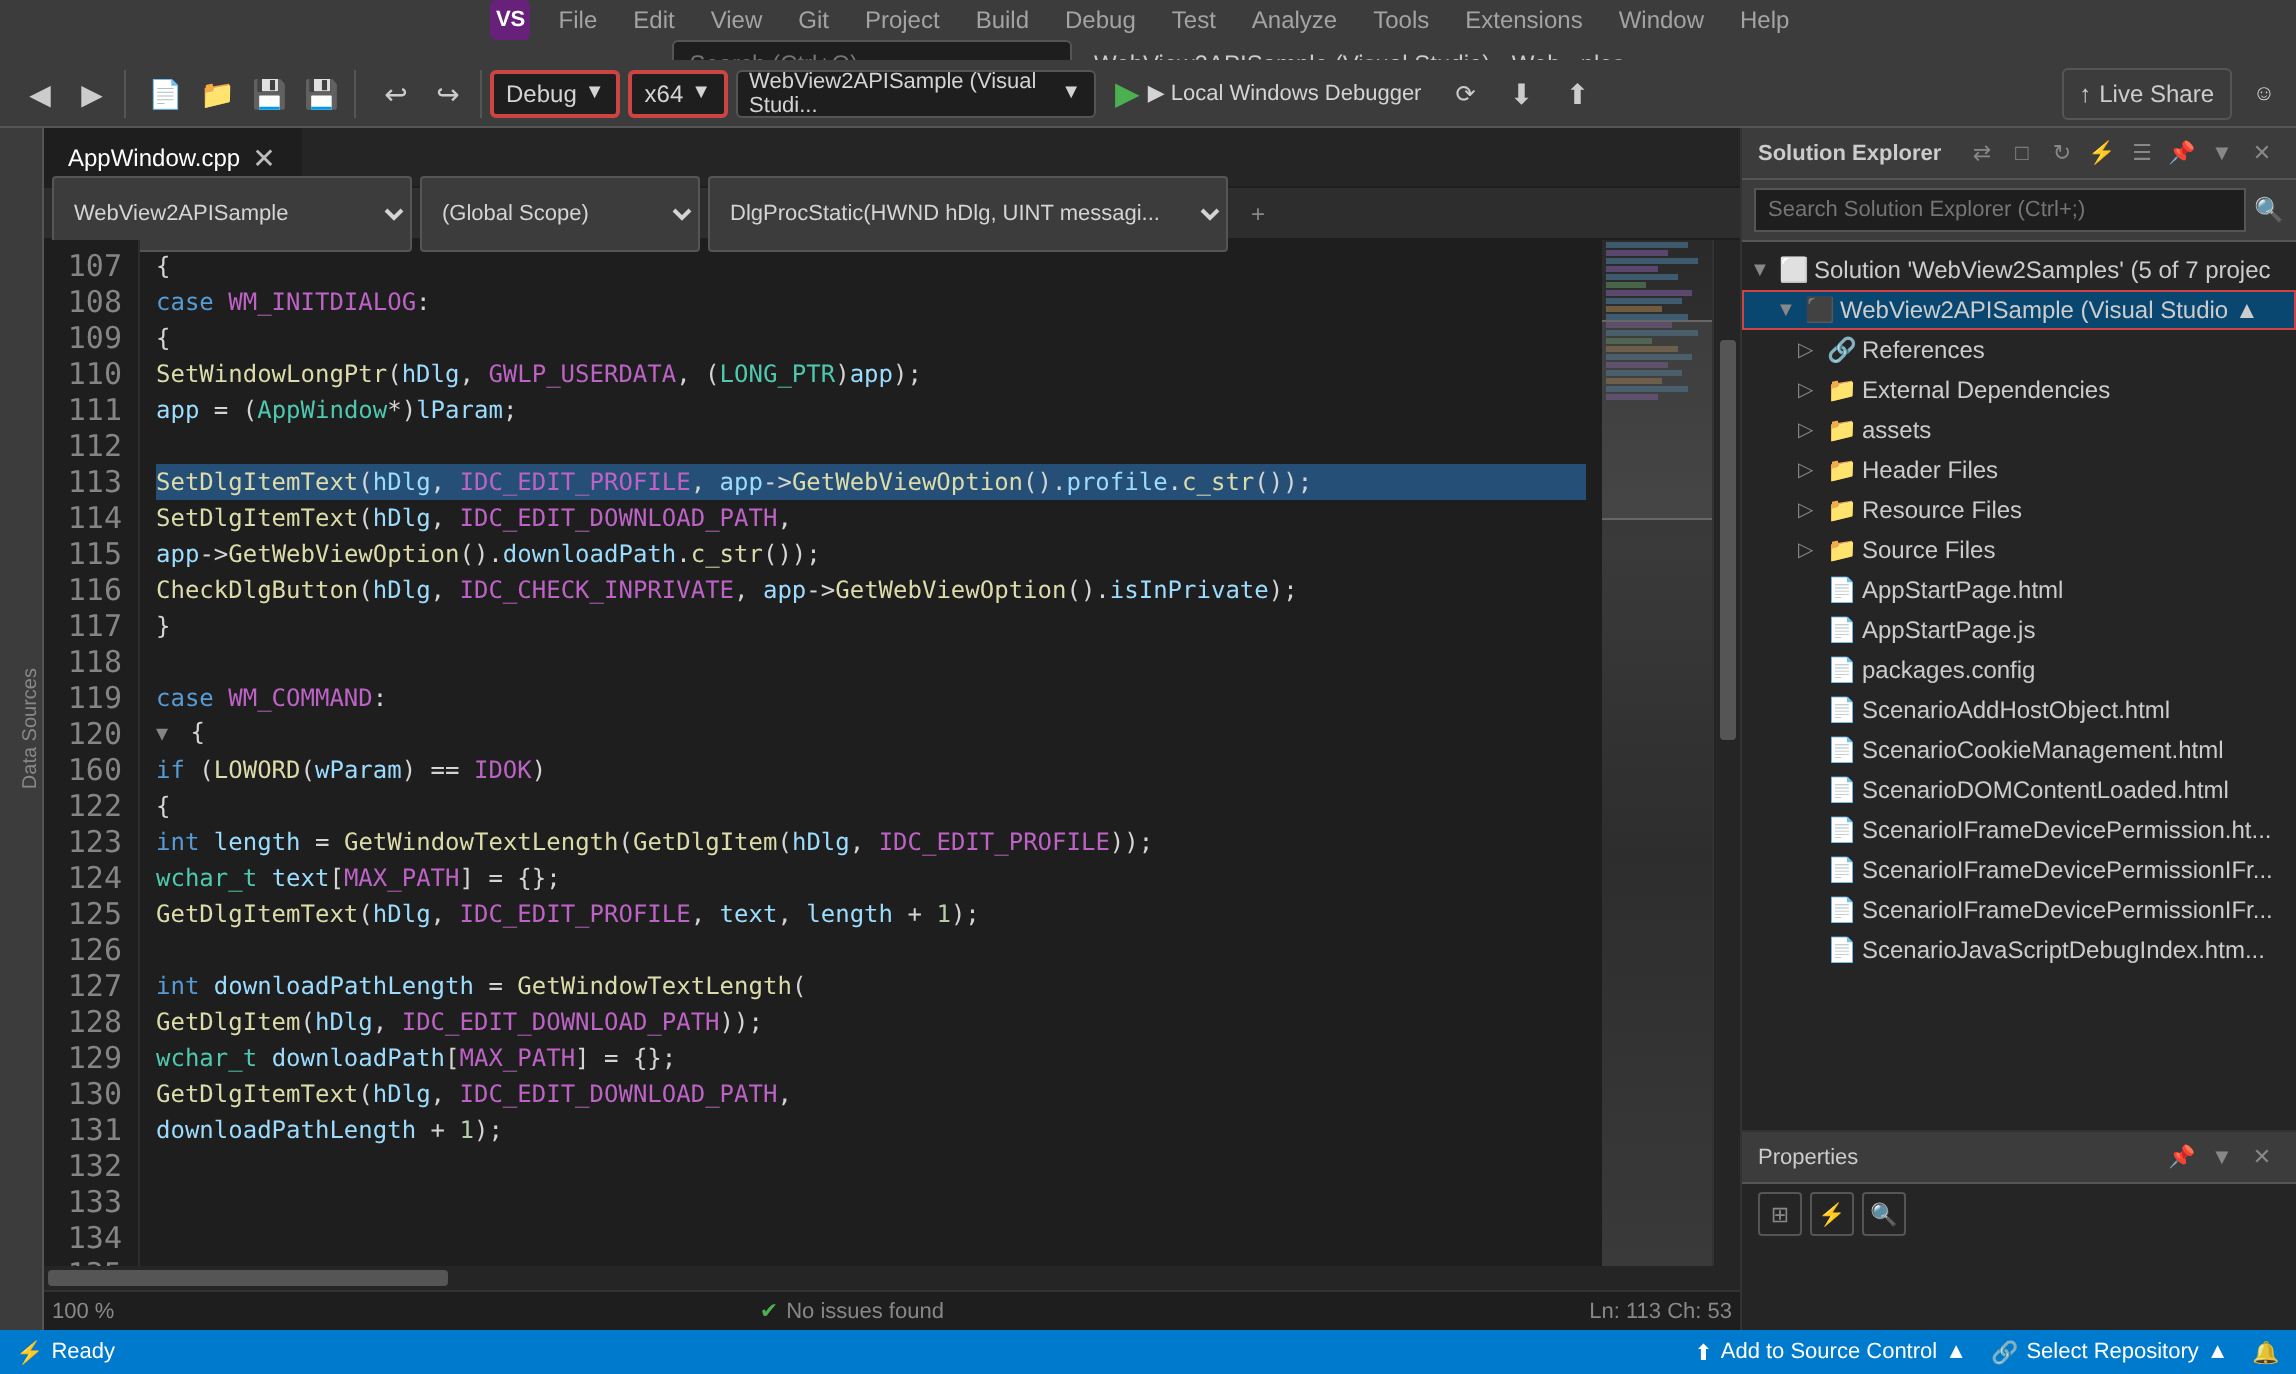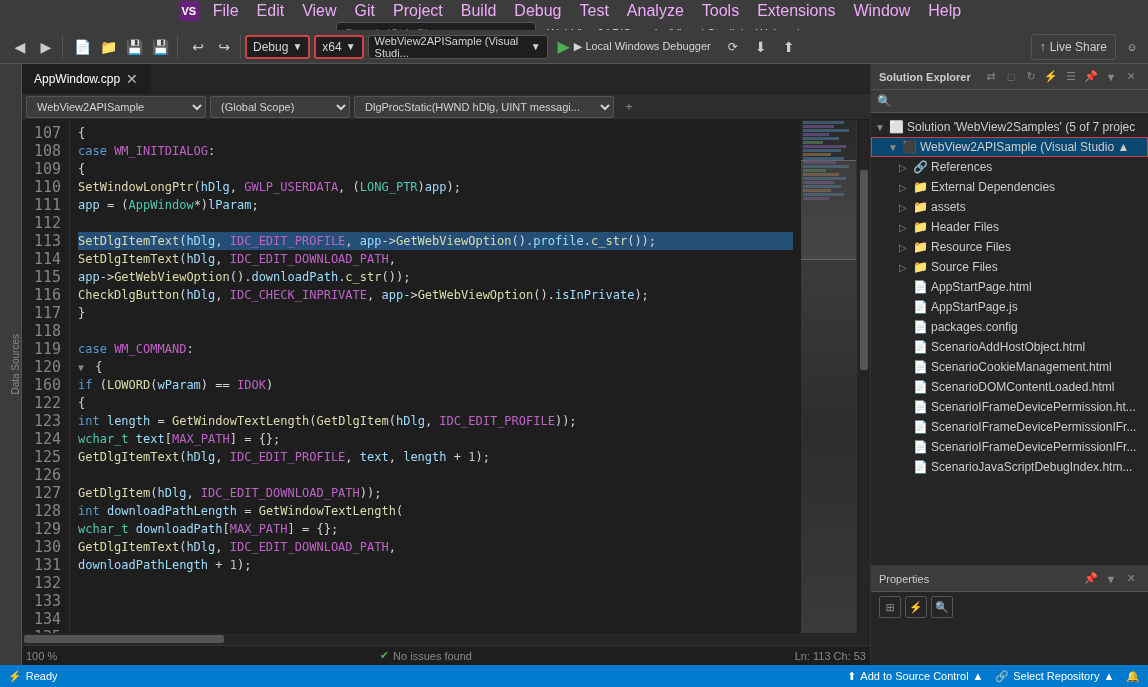--- a/index.html
+++ b/index.html
@@ -3,21 +3,21 @@
   <meta charset="utf-8">
   <style>
     * { box-sizing: border-box; margin: 0; padding: 0; }
     body { font-family: 'Segoe UI', sans-serif; font-size: 12px; background: #2d2d2d; color: #d4d4d4; width: 1148px; height: 687px; overflow: hidden; display: flex; flex-direction: column; }
     
     
     .title-bar { background: #3c3c3c; height: 30px; display: flex; align-items: center; justify-content: space-between; padding: 0 8px; flex-shrink: 0; flex-direction: column; }
     .title-bar-left { display: flex; align-items: center; gap: 6px; }
     .title-logo { width: 20px; height: 20px; background: #68217a; border-radius: 3px; display: flex; align-items: center; justify-content: center; color: white; font-size: 11px; font-weight: bold; }
     .menu-bar { display: flex; align-items: center; gap: 2px; }
-    .menu-item { padding: 2px 8px; color: #f0abfc; cursor: pointer; font-size: 16px; border-radius: 3px; }
+    .menu-item { padding: 2px 8px; color: #a3a3a3; cursor: pointer; font-size: 12px; border-radius: 3px; }
     .title-bar-center { color: #cccccc; font-size: 12px; }
     .title-bar-right { display: flex; align-items: center; gap: 8px; }
     .win-btn { width: 45px; height: 30px; display: flex; align-items: center; justify-content: center; color: #cccccc; cursor: pointer; font-size: 16px; }
 
     
     .toolbar { background: #3c3c3c; height: 34px; display: flex; align-items: center; padding: 0 4px; gap: 4px; flex-shrink: 0; border-bottom: 1px solid #555; }
     .toolbar-group { display: flex; align-items: center; gap: 2px; padding: 0 4px; border-right: 1px solid #555; }
     .toolbar-btn { width: 24px; height: 24px; display: flex; align-items: center; justify-content: center; color: #cccccc; cursor: pointer; border-radius: 3px; font-size: 14px; }
     .debug-dropdown { background: #1e1e1e; color: #d4d4d4; border: 2px solid #cc4444; border-radius: 3px; padding: 2px 6px; font-size: 12px; cursor: pointer; height: 24px; display: flex; align-items: center; gap: 4px; }
     .platform-dropdown { background: #1e1e1e; color: #d4d4d4; border: 2px solid #cc4444; border-radius: 3px; padding: 2px 6px; font-size: 12px; cursor: pointer; height: 24px; display: flex; align-items: center; gap: 4px; }
@@ -36,21 +36,21 @@
     .editor-area { flex: 1; display: flex; flex-direction: column; overflow: hidden; background: #1e1e1e; }
 
     
     .tab-bar { background: #252526; display: flex; align-items: center; height: 30px; border-bottom: 1px solid #1e1e1e; flex-shrink: 0; }
     .tab { display: flex; align-items: center; background: #2d2d2d; padding: 0 12px; height: 34px; font-size: 12px; color: #cccccc; cursor: pointer; border-right: 1px solid #1e1e1e; gap: 6px; min-width: 120px; }
     .tab.active { background: #1e1e1e; color: #ffffff; border-top: 1px solid #007acc; }
     .tab-close { font-size: 14px; opacity: 0.7; }
 
     
     .nav-bar { background: #2d2d2d; display: flex; align-items: center; height: 26px; border-bottom: 1px solid #1e1e1e; padding: 0 4px; gap: 4px; flex-shrink: 0; }
-    .nav-dropdown { background: #3c3c3c; color: #d4d4d4; border: 1px solid #555; border-radius: 2px; padding: 1px 6px; font-size: 11px; cursor: pointer; height: 22px; }
+    .nav-dropdown { background: #3c3c3c; color: #d4d4d4; border: 1px solid #555; border-radius: 2px; padding: 1px 6px; font-size: 11px; cursor: pointer; height: 38px; }
     .nav-add-btn { width: 22px; height: 22px; display: flex; align-items: center; justify-content: center; color: #888; cursor: pointer; }
 
     
     .code-editor { display: flex; flex: 1; overflow: hidden; }
     .line-numbers { background: #1e1e1e; color: #858585; padding: 4px 8px; font-family: 'Consolas', monospace; font-size: 15px; line-height: 18px; text-align: right; min-width: 48px; border-right: 1px solid #2d2d2d; overflow: hidden; user-select: none; }
     .code-content { flex: 1; overflow: hidden; padding: 4px 0; position: relative; }
     .code-lines { font-family: 'Consolas', monospace; font-size: 12px; line-height: 18px; padding: 0 8px; overflow: hidden; }
     .code-line { white-space: nowrap; height: 18px; display: flex; align-items: center; position: relative; }
     .code-line.highlighted { background: #264f78; }
     .code-line .line-collapse { color: #858585; margin-right: 4px; cursor: pointer; font-size: 10px; }
@@ -308,24 +308,24 @@
               <span><span>        </span><span class="kw">int</span><span> </span><span class="id">length</span><span> = </span><span class="fn">GetWindowTextLength</span><span>(</span><span class="fn">GetDlgItem</span><span>(</span><span class="id">hDlg</span><span>, </span><span class="macro">IDC_EDIT_PROFILE</span><span>));</span></span>
             </div>
           <div class="code-line">
               <span><span>        </span><span class="type">wchar_t</span><span> </span><span class="id">text</span><span>[</span><span class="macro">MAX_PATH</span><span>] = {};</span></span>
             </div>
           <div class="code-line">
               <span><span>        </span><span class="fn">GetDlgItemText</span><span>(</span><span class="id">hDlg</span><span>, </span><span class="macro">IDC_EDIT_PROFILE</span><span>, </span><span class="id">text</span><span>, </span><span class="id">length</span><span> + </span><span class="num">1</span><span>);</span></span>
             </div>
           <div class="code-line">&nbsp;</div>
           <div class="code-line">
+              <span><span>        </span><span class="kw">int</span><span> </span><span class="id">downloadPathLength</span><span> = </span><span class="fn">GetWindowTextLength</span><span>(</span></span>
+            </div>
+          <div class="code-line">
               <span><span>            </span><span class="fn">GetDlgItem</span><span>(</span><span class="id">hDlg</span><span>, </span><span class="macro">IDC_EDIT_DOWNLOAD_PATH</span><span>));</span></span>
-            </div>
-          <div class="code-line">
-              <span><span>        </span><span class="kw">int</span><span> </span><span class="id">downloadPathLength</span><span> = </span><span class="fn">GetWindowTextLength</span><span>(</span></span>
             </div>
           <div class="code-line">
               <span><span>        </span><span class="type">wchar_t</span><span> </span><span class="id">downloadPath</span><span>[</span><span class="macro">MAX_PATH</span><span>] = {};</span></span>
             </div>
           <div class="code-line">
               <span><span>        </span><span class="fn">GetDlgItemText</span><span>(</span><span class="id">hDlg</span><span>, </span><span class="macro">IDC_EDIT_DOWNLOAD_PATH</span><span>,</span></span>
             </div>
           <div class="code-line">
               <span><span>            </span><span class="id">downloadPathLength</span><span> + </span><span class="num">1</span><span>);</span></span>
             </div>
@@ -396,20 +396,21 @@
         <div class="se-btn">↻</div>
         <div class="se-btn">⚡</div>
         <div class="se-btn">☰</div>
         <div class="se-btn">📌</div>
         <div class="se-btn">▼</div>
         <div class="se-btn">✕</div>
       </div>
     </div>
 
     <div class="se-search">
+      <input class="se-search-input" placeholder="Search Solution Explorer (Ctrl+;)" style="">
       <span class="se-search-icon">🔍</span>
     </div>
 
     <div class="se-tree">
 
       <div class="tree-item" style="padding-left:4px;">
         <span class="tree-expand">▼</span>
         <span class="tree-icon icon-solution">⬜</span>
         <span class="tree-label">Solution 'WebView2Samples' (5 of 7 projec</span>
       </div>

